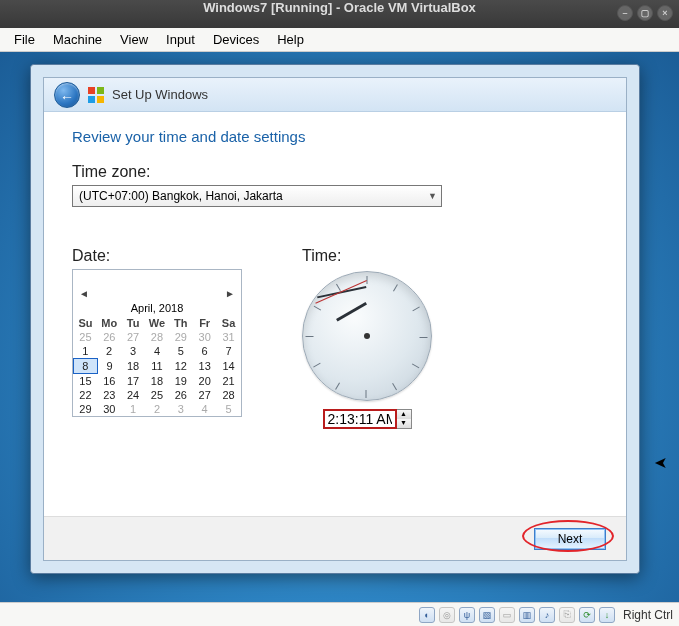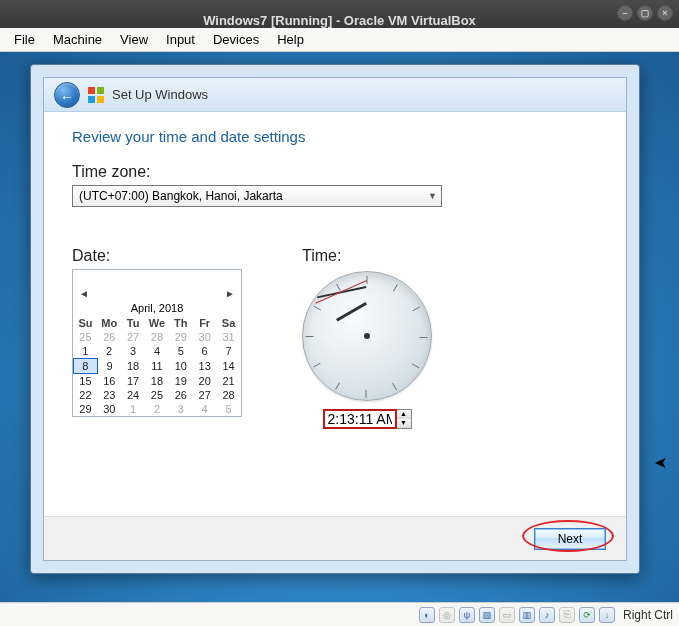--- a/index.html
+++ b/index.html
@@ -12,21 +12,21 @@
     overflow: hidden;
     position: relative;
   }
 
   
   .vm-titlebar {
     height: 28px;
     background: linear-gradient(#4a4a4a, #383838);
     color: #ddd;
     display: flex;
-    align-items: flex-end;
+    align-items: flex-start;
     justify-content: center;
     position: relative;
     font-weight: bold;
     font-size: 13px;
   }
   .vm-title-icons { position: absolute; right: 6px; top: 5px; display: flex; gap: 4px; }
   .wm-btn {
     width: 16px; height: 16px; border-radius: 50%;
     background: #666; border: 1px solid #555;
     display: flex; align-items: center; justify-content: center;
@@ -289,21 +289,21 @@
                   <td>4</td>
                   <td>5</td>
                   <td>6</td>
                   <td>7</td>
                 </tr>
                 <tr>
                   <td class="sel">8</td>
                   <td>9</td>
                   <td>18</td>
                   <td>11</td>
-                  <td>10</td>
+                  <td>12</td>
                   <td>13</td>
                   <td>14</td>
                 </tr>
                 <tr>
                   <td>15</td>
                   <td>16</td>
                   <td>17</td>
                   <td>18</td>
                   <td>19</td>
                   <td>20</td>

